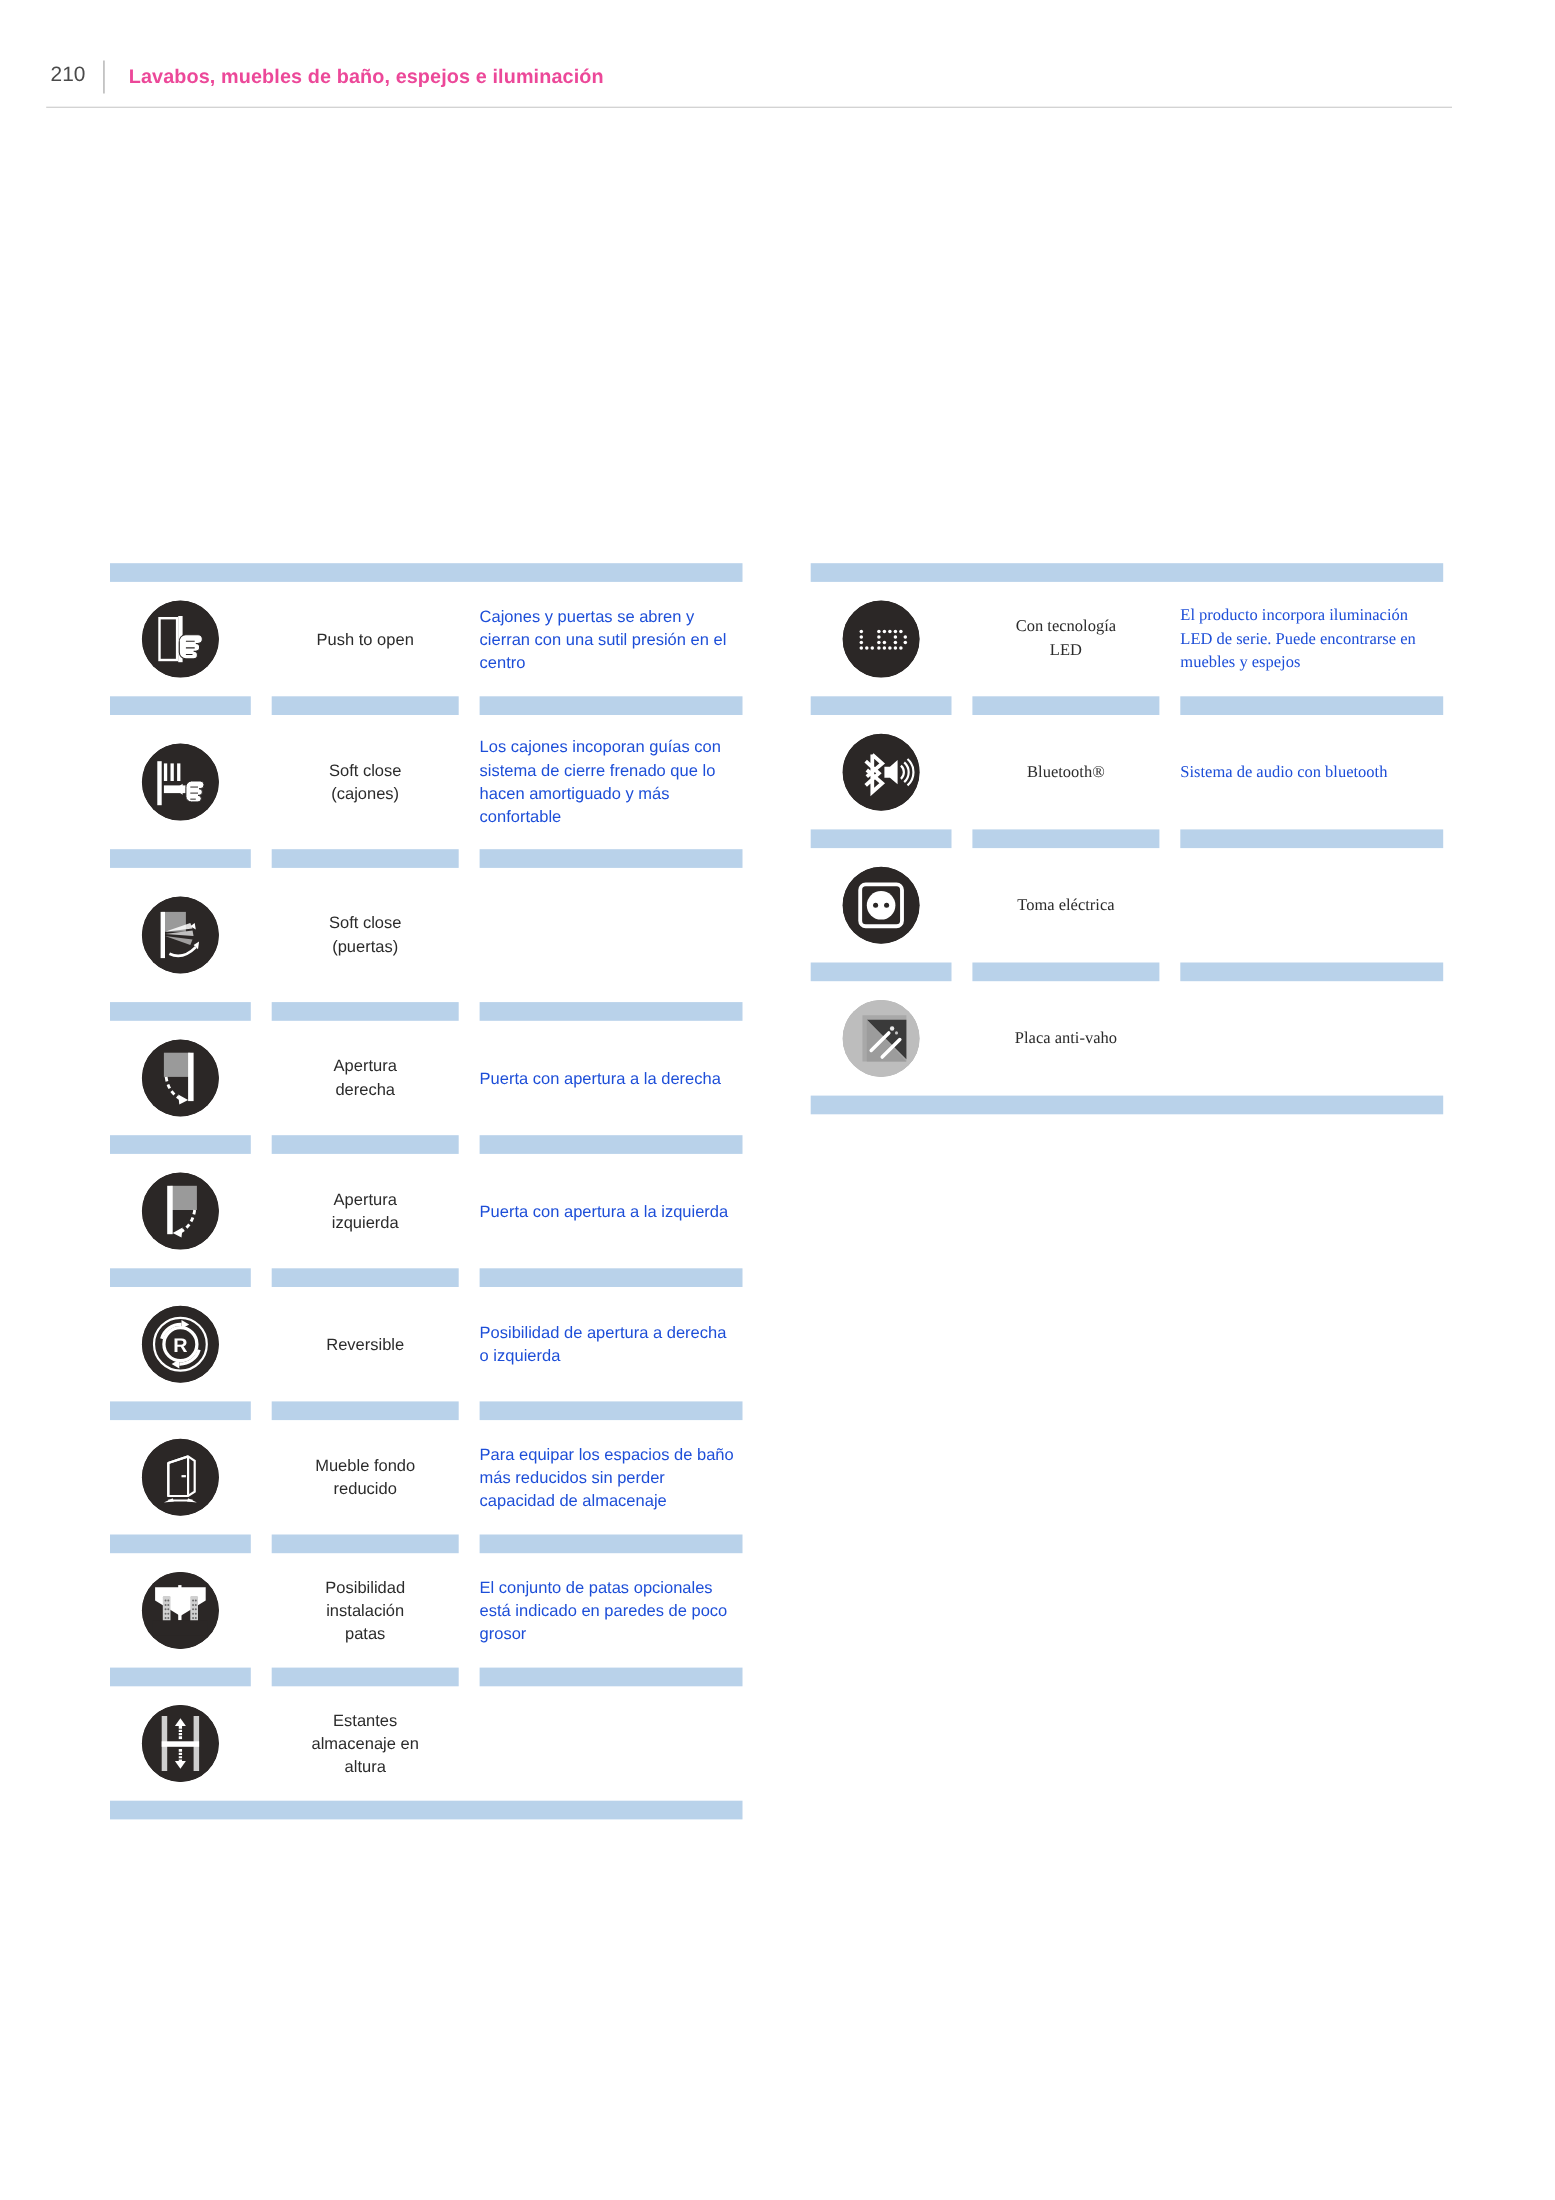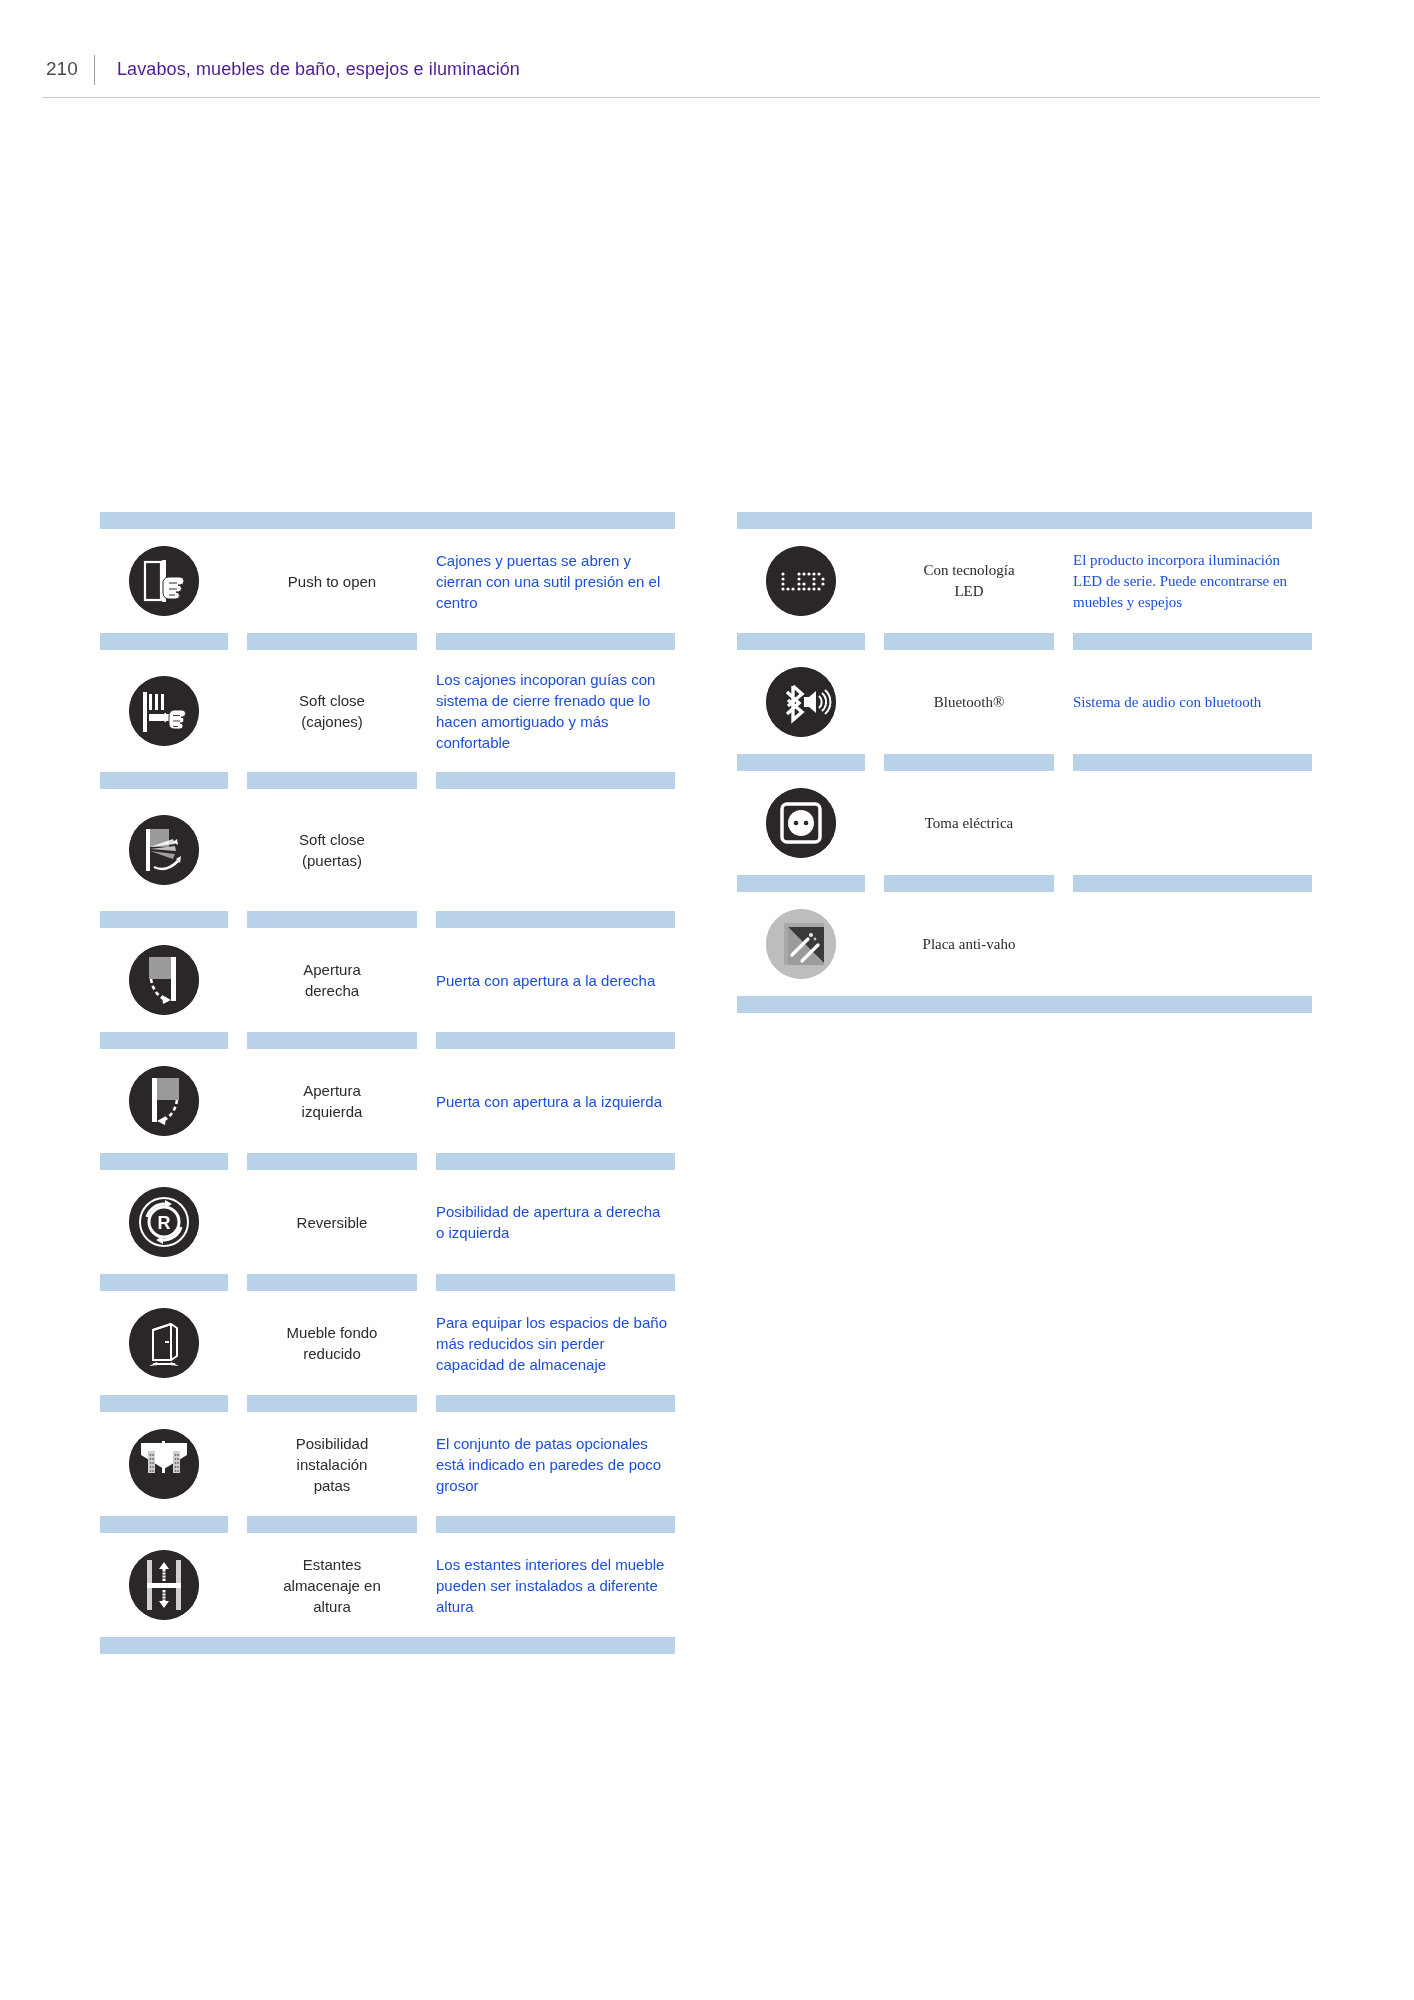--- a/index.html
+++ b/index.html
@@ -40,22 +40,22 @@
   .header-rule-v {
     width: 1px;
     height: 30px;
     background: #9c9c9c;
     margin-top: -3px;
     margin-right: 22px;
   }
   .header-title {
     font-size: 18px;
     line-height: 22px;
-    font-weight: normal;
-    color: #4c1d95;
+    font-weight: bold;
+    color: #ec4899;
     letter-spacing: 0.1px;
   }
   .header-rule-h {
     position: absolute;
     left: 42px;
     top: 97px;
     width: 1278px;
     height: 1px;
     background: #c9c9c9;
   }
@@ -427,21 +427,20 @@
           </svg>
         </span>
       </div>
       <div class="cell-gap"></div>
       <div class="cell-title">
         <div>Estantes</div>
         <div>almacenaje en</div>
         <div>altura</div>
       </div>
       <div class="cell-gap"></div>
-      <div class="cell-desc">Los estantes interiores del mueble pueden ser instalados a diferente altura</div>
     </div>
 
     <div class="bar bar-full"></div>
   </div>
 
   <div class="legend-wrap legend-right">
 
     <div class="bar bar-full"></div>
 
     <div class="row row-h3">

